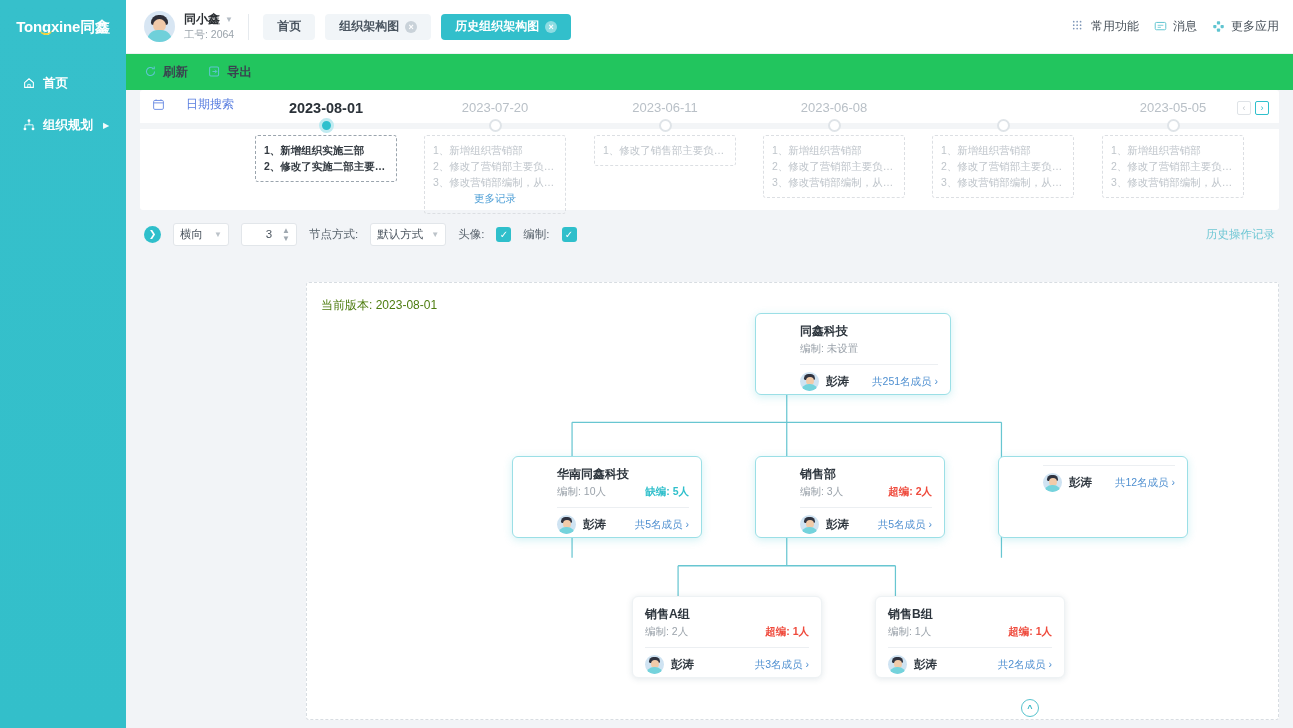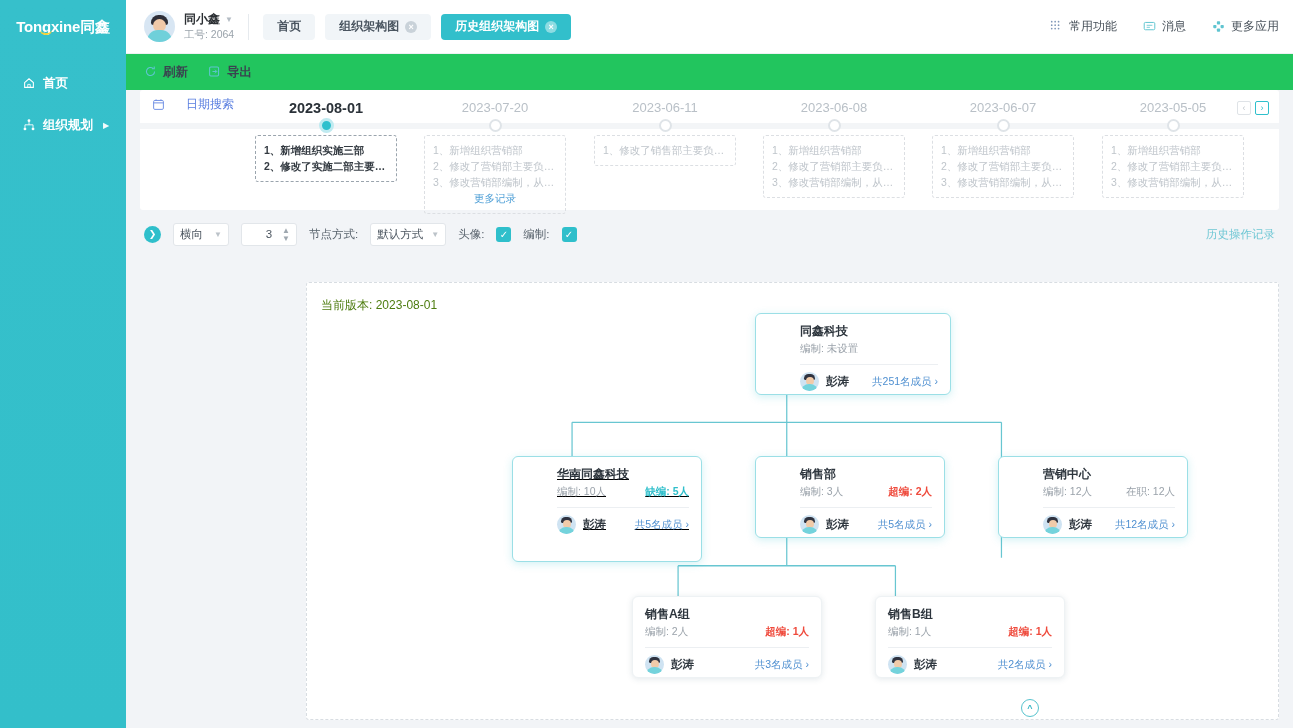--- a/index.html
+++ b/index.html
@@ -67,21 +67,21 @@
     height: 26px; padding: 0 14px; border-radius: 4px; font-size: 12px;
     display: flex; align-items: center; gap: 6px; cursor: pointer;
     background: #f1f5f8; color: #4a5560; font-weight: bold; white-space: nowrap;
   }
   .tab.active { background: #32bfcb; color: #fff; }
   .tab .x {
     width: 12px; height: 12px; border-radius: 50%; background: #c9d2d9; color: #fff;
     font-size: 9px; line-height: 12px; text-align: center; flex: 0 0 12px;
   }
   .tab.active .x { background: rgba(255,255,255,.45); }
-  .top-right { margin-left: auto; display: flex; align-items: center; gap: 26px; }
+  .top-right { margin-left: auto; display: flex; align-items: center; gap: 15px; }
   .tr-item { display: flex; align-items: center; gap: 5px; font-size: 12px; color: #49525b; cursor: pointer; white-space: nowrap;}
 
   
   .actionbar {
     height: 36px; display: flex; align-items: center; gap: 20px;
     padding-left: 18px; background: #22c55e;
   }
   .act { display: flex; align-items: center; gap: 5px; font-size: 12.5px; color: #3a4450; font-weight: bold; cursor: pointer; }
 
   
@@ -359,23 +359,20 @@
           </div>
           <div class="tl-col" style="left: 609px;">
             <div class="tl-date">2023-06-08</div>
           </div>
           <div class="tl-dot" style="left: 694px;"></div>
           <div class="tl-box" style="left: 694px;">
             <div class="tl-line">1、新增组织营销部</div>
             <div class="tl-line">2、修改了营销部主要负责人...</div>
             <div class="tl-line">3、修改营销部编制，从0变更...</div>
           </div>
-          <div class="tl-col" style="left: 778px;">
-            <div class="tl-date">2023-06-07</div>
-          </div>
           <div class="tl-dot" style="left: 863px;"></div>
           <div class="tl-box" style="left: 863px;">
             <div class="tl-line">1、新增组织营销部</div>
             <div class="tl-line">2、修改了营销部主要负责人...</div>
             <div class="tl-line">3、修改营销部编制，从0变更...</div>
           </div>
           <div class="tl-col" style="left: 948px;">
             <div class="tl-date">2023-05-05</div>
           </div>
           <div class="tl-dot" style="left: 1033px;"></div>
@@ -450,21 +447,21 @@
        <div class="n-foot">
          <span class="n-av">
                 <span class="h"></span>
                 <span class="f"></span>
                 <span class="b"></span>
               </span>
          <span class="n-person">彭涛</span>
          <span class="n-members">共251名成员 ›</span>
        </div>
           </div>
-          <div class="node hl" style="left: 205px; top: 173px; width: 190px; height: 106px; text-decoration: underline;">
+          <div class="node hl" style="left: 205px; top: 173px; width: 190px; height: 82px;">
             <div class="n-body">
          <div class="n-title">华南同鑫科技</div>
          <div class="n-row">
            <span class="n-quota">编制: 10人</span>
            <span class="n-stat" style="color: rgb(47, 191, 203);">缺编: 5人</span>
          </div>
        </div>
        <div class="n-hr"></div>
        <div class="n-foot">
          <span class="n-av">
@@ -489,27 +486,20 @@
          <span class="n-av">
                 <span class="h"></span>
                 <span class="f"></span>
                 <span class="b"></span>
               </span>
          <span class="n-person">彭涛</span>
          <span class="n-members">共5名成员 ›</span>
        </div>
           </div>
           <div class="node hl" style="left: 691px; top: 173px; width: 190px; height: 82px;">
-            <div class="n-body">
-         <div class="n-title">营销中心</div>
-         <div class="n-row">
-           <span class="n-quota">编制: 12人</span>
-           <span class="n-stat" style="color: rgb(154, 162, 170); font-weight: normal;">在职: 12人</span>
-         </div>
-       </div>
        <div class="n-hr"></div>
        <div class="n-foot">
          <span class="n-av">
                 <span class="h"></span>
                 <span class="f"></span>
                 <span class="b"></span>
               </span>
          <span class="n-person">彭涛</span>
          <span class="n-members">共12名成员 ›</span>
        </div>

